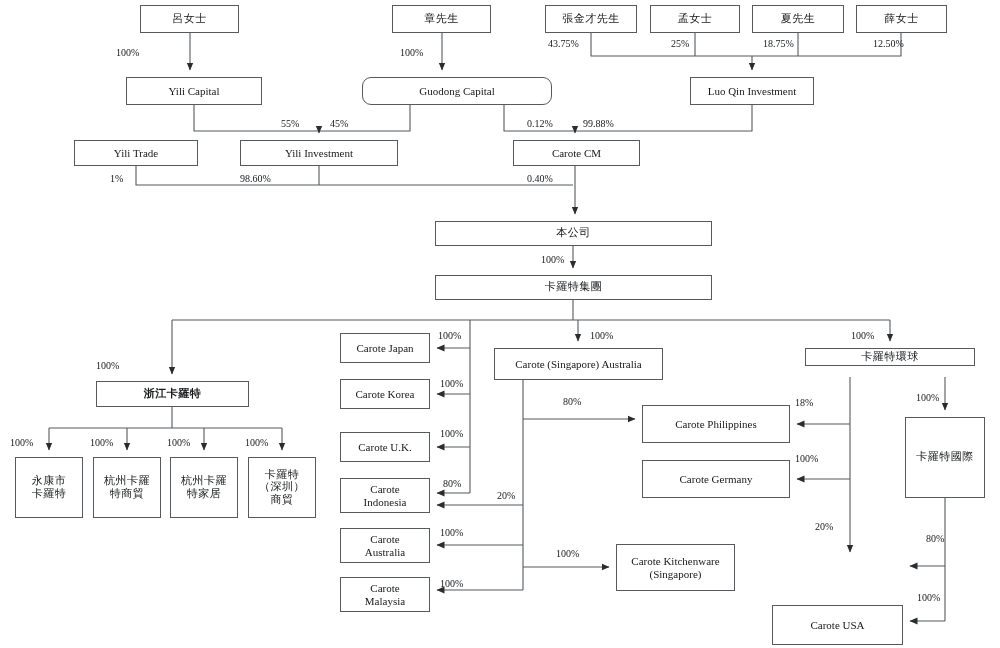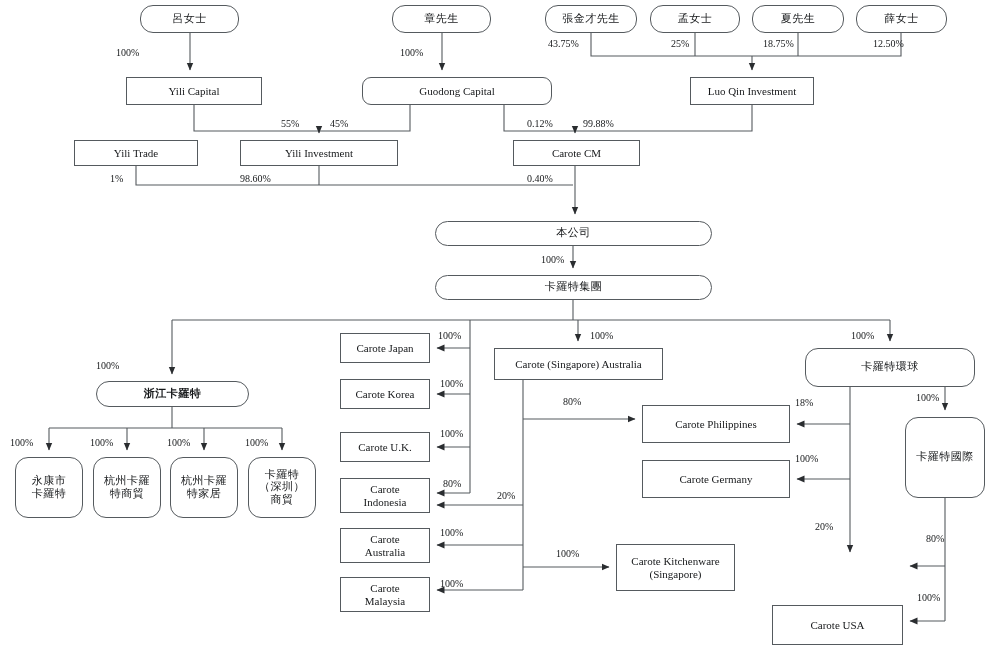--- a/index.html
+++ b/index.html
@@ -37,21 +37,20 @@
     line-height: 1.15;
     color: #16181a;
     font-size: 11px;
     padding: 1px 2px;
     z-index: 2;
   }
   .node.cn {
     font-family: "DejaVu Sans", "Liberation Sans", sans-serif;
     font-size: 11px;
     letter-spacing: 0.5px;
-    border-radius: 13px;
   }
   .elabel {
     position: absolute;
     font-size: 10px;
     color: #16181a;
     white-space: nowrap;
     z-index: 3;
     font-family: "Liberation Serif", "DejaVu Serif", serif;
   }
 </style>
@@ -154,21 +153,21 @@
     <div class="node en" style="left: 340px; top: 333px; width: 90px; height: 30px;">Carote Japan</div>
     <div class="node en" style="left: 340px; top: 379px; width: 90px; height: 30px;">Carote Korea</div>
     <div class="node en" style="left: 340px; top: 432px; width: 90px; height: 30px;">Carote U.K.</div>
     <div class="node en" style="left: 340px; top: 478px; width: 90px; height: 35px;">Carote<br>Indonesia</div>
     <div class="node en" style="left: 340px; top: 528px; width: 90px; height: 35px;">Carote<br>Australia</div>
     <div class="node en" style="left: 340px; top: 577px; width: 90px; height: 35px;">Carote<br>Malaysia</div>
     <div class="node en" style="left: 494px; top: 348px; width: 169px; height: 32px;">Carote (Singapore) Australia</div>
     <div class="node en" style="left: 642px; top: 405px; width: 148px; height: 38px;">Carote Philippines</div>
     <div class="node en" style="left: 642px; top: 460px; width: 148px; height: 38px;">Carote Germany</div>
     <div class="node en" style="left: 616px; top: 544px; width: 119px; height: 47px;">Carote Kitchenware<br>(Singapore)</div>
-    <div class="node cn" style="left: 805px; top: 348px; width: 170px; height: 39px;">卡羅特環球</div>
+    <div class="node cn" style="left: 805px; top: 348px; width: 170px; height: 18px;">卡羅特環球</div>
     <div class="node cn" style="left: 905px; top: 417px; width: 80px; height: 81px;">卡羅特國際</div>
     <div class="node en" style="left: 772px; top: 605px; width: 131px; height: 40px;">Carote USA</div>
     <div class="elabel" style="left: 116px; top: 47px;">100%</div>
     <div class="elabel" style="left: 400px; top: 47px;">100%</div>
     <div class="elabel" style="left: 548px; top: 38px;">43.75%</div>
     <div class="elabel" style="left: 671px; top: 38px;">25%</div>
     <div class="elabel" style="left: 763px; top: 38px;">18.75%</div>
     <div class="elabel" style="left: 873px; top: 38px;">12.50%</div>
     <div class="elabel" style="left: 281px; top: 118px;">55%</div>
     <div class="elabel" style="left: 330px; top: 118px;">45%</div>

